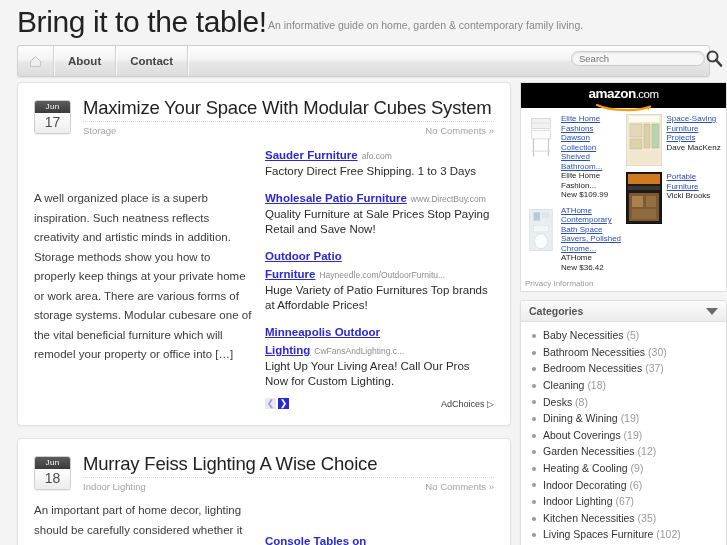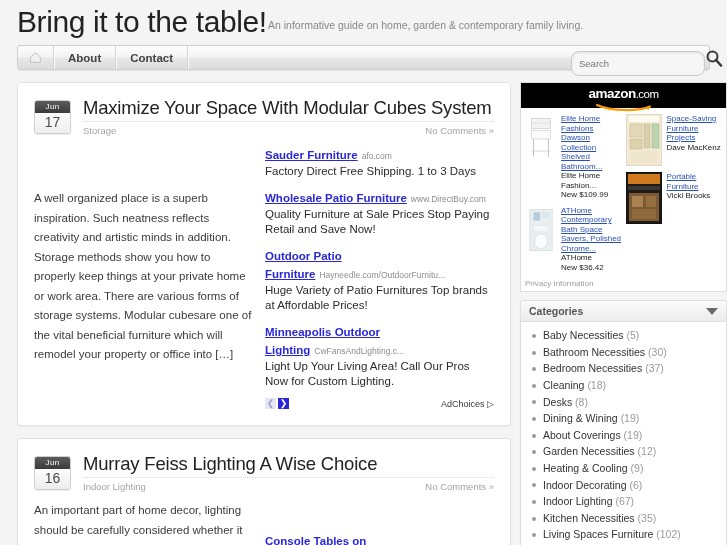--- a/index.html
+++ b/index.html
@@ -27,42 +27,42 @@
     letter-spacing: -0.4px;
     white-space: nowrap;
   }
   .site-tagline {
     position: absolute; left: 268px; top: 19px;
     font-size: 10.5px; color: #888; white-space: nowrap;
   }
 
   
   .navbar {
-    position: absolute; left: 17px; top: 45px; width: 693px; height: 25px;
+    position: absolute; left: 17px; top: 45px; width: 693px; height: 32px;
     background: linear-gradient(to bottom,#fdfdfd 0%,#f3f3f3 45%,#e7e7e7 55%,#dcdcdc 100%);
     border: 1px solid #cfcfcf;
     border-radius: 3px;
     box-shadow: 0 1px 1px rgba(0,0,0,.06);
     display: flex; align-items: stretch;
   }
   .nav-item {
     display: flex; align-items: center; justify-content: center;
     padding: 0 14px;
     border-right: 1px solid #d2d2d2;
     box-shadow: 1px 0 0 rgba(255,255,255,.8);
     font-size: 11.5px; font-weight: bold; color: #444;
     cursor: pointer;
   }
   .nav-item.home { padding: 0 11px; }
   .home-icon { display:block; width: 13px; height: 13px; }
   .nav-spacer { flex: 1; }
 
   .searchbox {
     position: absolute; right: 22px; top: 51px;
-    width: 134px; height: 25px;
+    width: 134px; height: 15px;
     background: #f6f6f6;
     border: 1px solid #cbcbcb;
     border-radius: 8px;
     box-shadow: inset 0 1px 2px rgba(0,0,0,.09);
     font-size: 9.5px; color: #9a9a9a;
     padding: 0 0 0 7px; line-height: 13px;
     outline: none;
     font-family: "Liberation Sans", sans-serif;
   }
   .search-btn {
@@ -304,21 +304,21 @@
             </div>
           </div>
         </div>
       </div>
     </div>
 
     <div class="post">
       <div class="post-head">
         <div class="date-badge">
           <div class="date-month">Jun</div>
-          <div class="date-day">16</div>
+          <div class="date-day">18</div>
         </div>
         <div class="post-headtext">
           <h2 class="post-title">Murray Feiss Lighting A Wise Choice</h2>
           <div class="post-meta">
             <span>Indoor Lighting</span>
             <span>No Comments »</span>
           </div>
         </div>
       </div>
       <div class="post-body">

